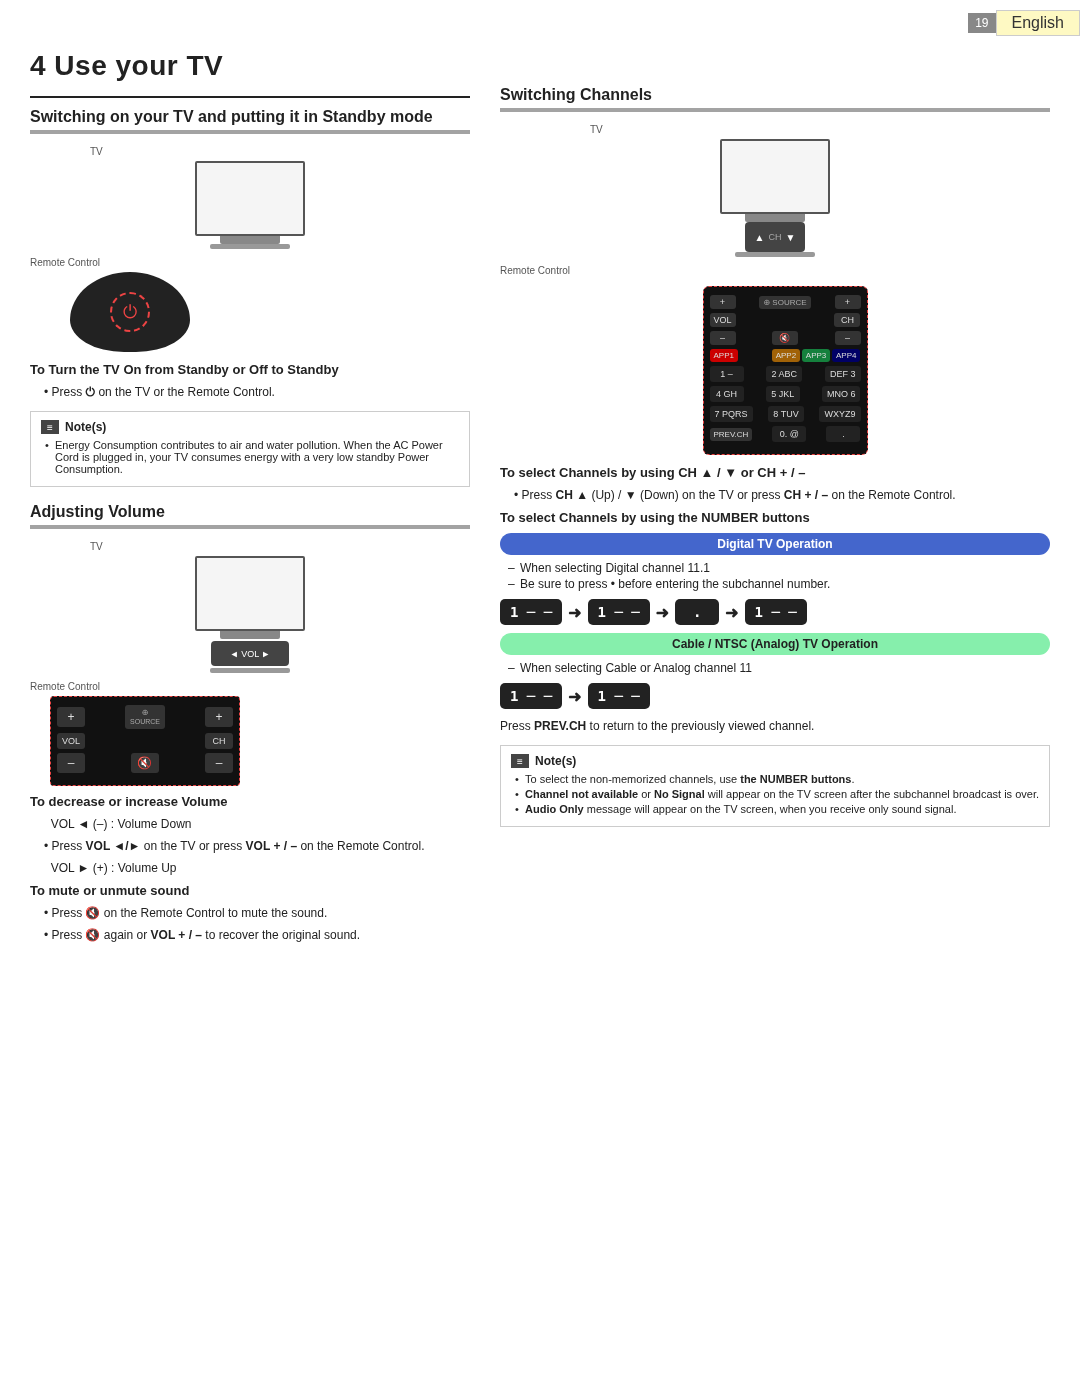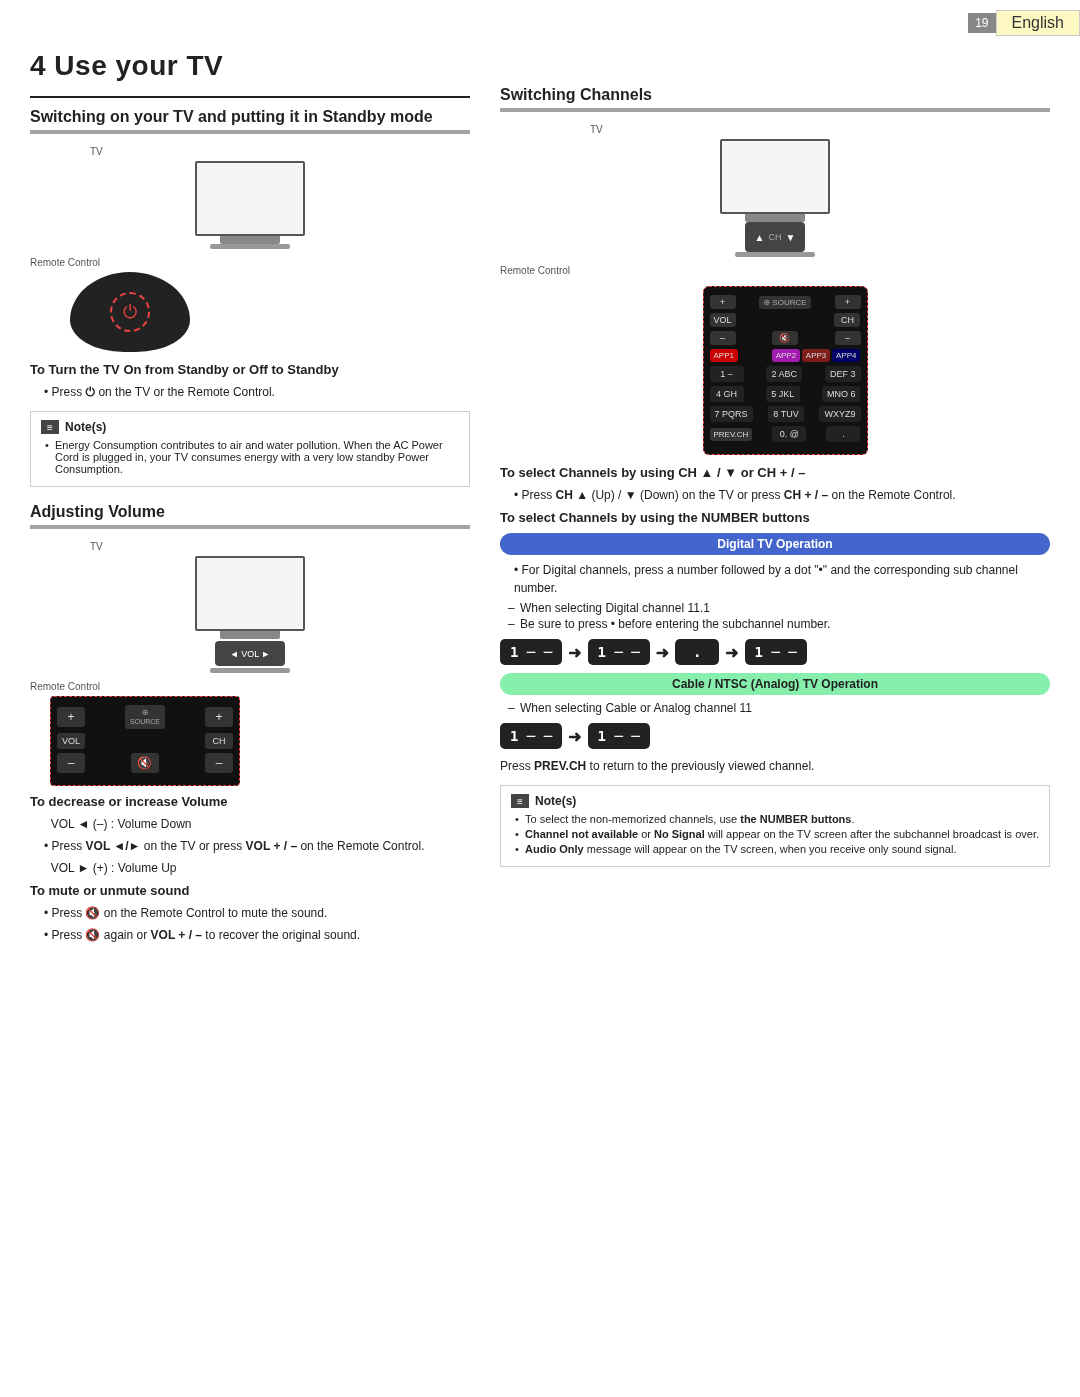--- a/index.html
+++ b/index.html
@@ -254,22 +254,22 @@
     .fr-btn {
       background: #333;
       color: #ddd;
       border-radius: 3px;
       font-size: 9px;
       padding: 2px 4px;
       min-width: 26px;
       text-align: center;
     }
     .fr-btn-red { background: #c00; }
-    .fr-btn-green { background: #a21caf; margin-left: 32px; }
-    .fr-btn-yellow { background: #7f1d1d; }
+    .fr-btn-green { background: #a16207; margin-left: 32px; }
+    .fr-btn-yellow { background: #15803d; }
     .fr-btn-blue { background: #006; }
     .fr-num {
       background: #222;
       color: #ddd;
       border-radius: 3px;
       font-size: 9px;
       padding: 3px 5px;
       min-width: 34px;
       text-align: center;
     }
@@ -413,21 +413,21 @@
     <div class="section-adjusting-volume">
       <h2 class="section-title">Adjusting Volume</h2>
 
       <div class="tv-label small-label">TV</div>
 
       <div class="tv-illustration">
         <div class="tv-col">
           <div class="tv-screen"></div>
           <div class="tv-stand"></div>
 
-          <div style="width:70px;height:25px;background:#444;border-radius:4px;display:flex;align-items:center;justify-content:center;gap:6px;margin-top:2px;">
+          <div style="width:78px;height:25px;background:#444;border-radius:4px;display:flex;align-items:center;justify-content:center;gap:6px;margin-top:2px;">
             <span style="color:#fff;font-size:9px;">◄ VOL ►</span>
           </div>
           <div class="tv-base" style="margin-top:2px;"></div>
         </div>
       </div>
 
       <div class="remote-label small-label">Remote Control</div>
 
       <div class="remote-buttons-box">
         <div class="remote-btn-row">
@@ -532,21 +532,20 @@
       </div>
     </div>
 
     <h3 class="subsection-title">To select Channels by using CH ▲ / ▼ or CH + / –</h3>
     <p class="body-text indent">• Press <strong>CH ▲</strong> (Up) / <strong>▼</strong> (Down) on the TV or press <strong>CH + / –</strong> on the Remote Control.</p>
 
     <h3 class="subsection-title" style="margin-top:6px;">To select Channels by using the NUMBER buttons</h3>
 
     <div class="operation-badge digital-badge">Digital TV Operation</div>
 
-    <p class="body-text indent">• For Digital channels, press a number followed by a dot "•" and the corresponding sub channel number.</p>
     <div class="dash-indent">When selecting Digital channel 11.1</div>
     <div class="dash-indent">Be sure to press • before entering the subchannel number.</div>
 
     <div class="num-sequence">
       <div class="num-block">1 ─ ─</div>
       <div class="arrow-block">➜</div>
       <div class="num-block">1 ─ ─</div>
       <div class="arrow-block">➜</div>
       <div class="num-block">.</div>
       <div class="arrow-block">➜</div>

